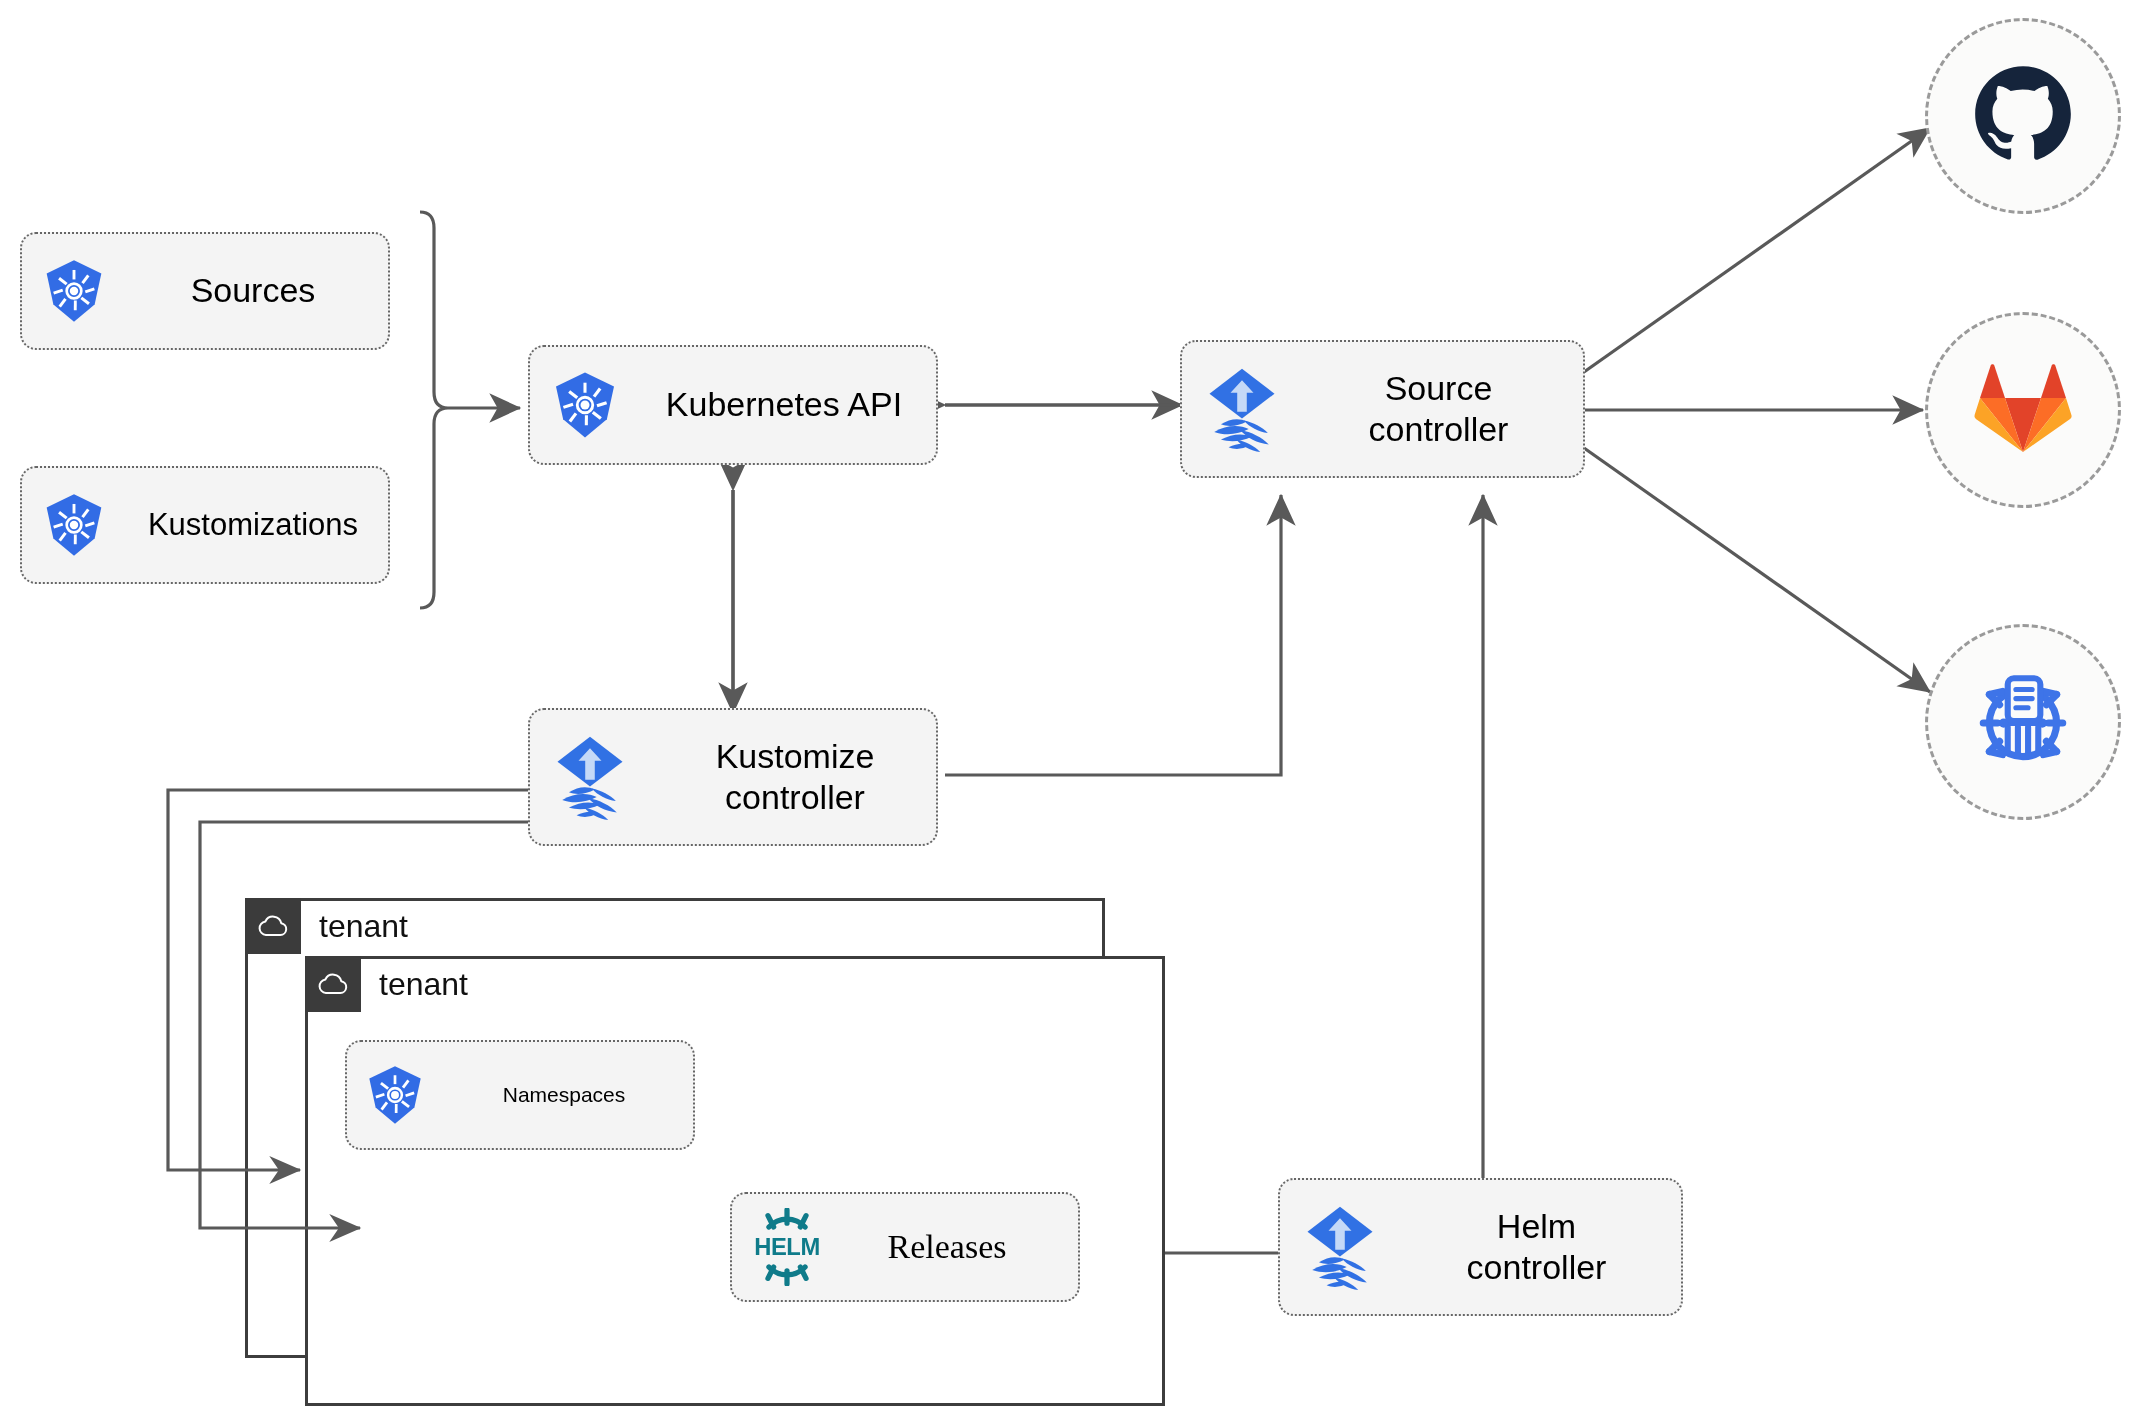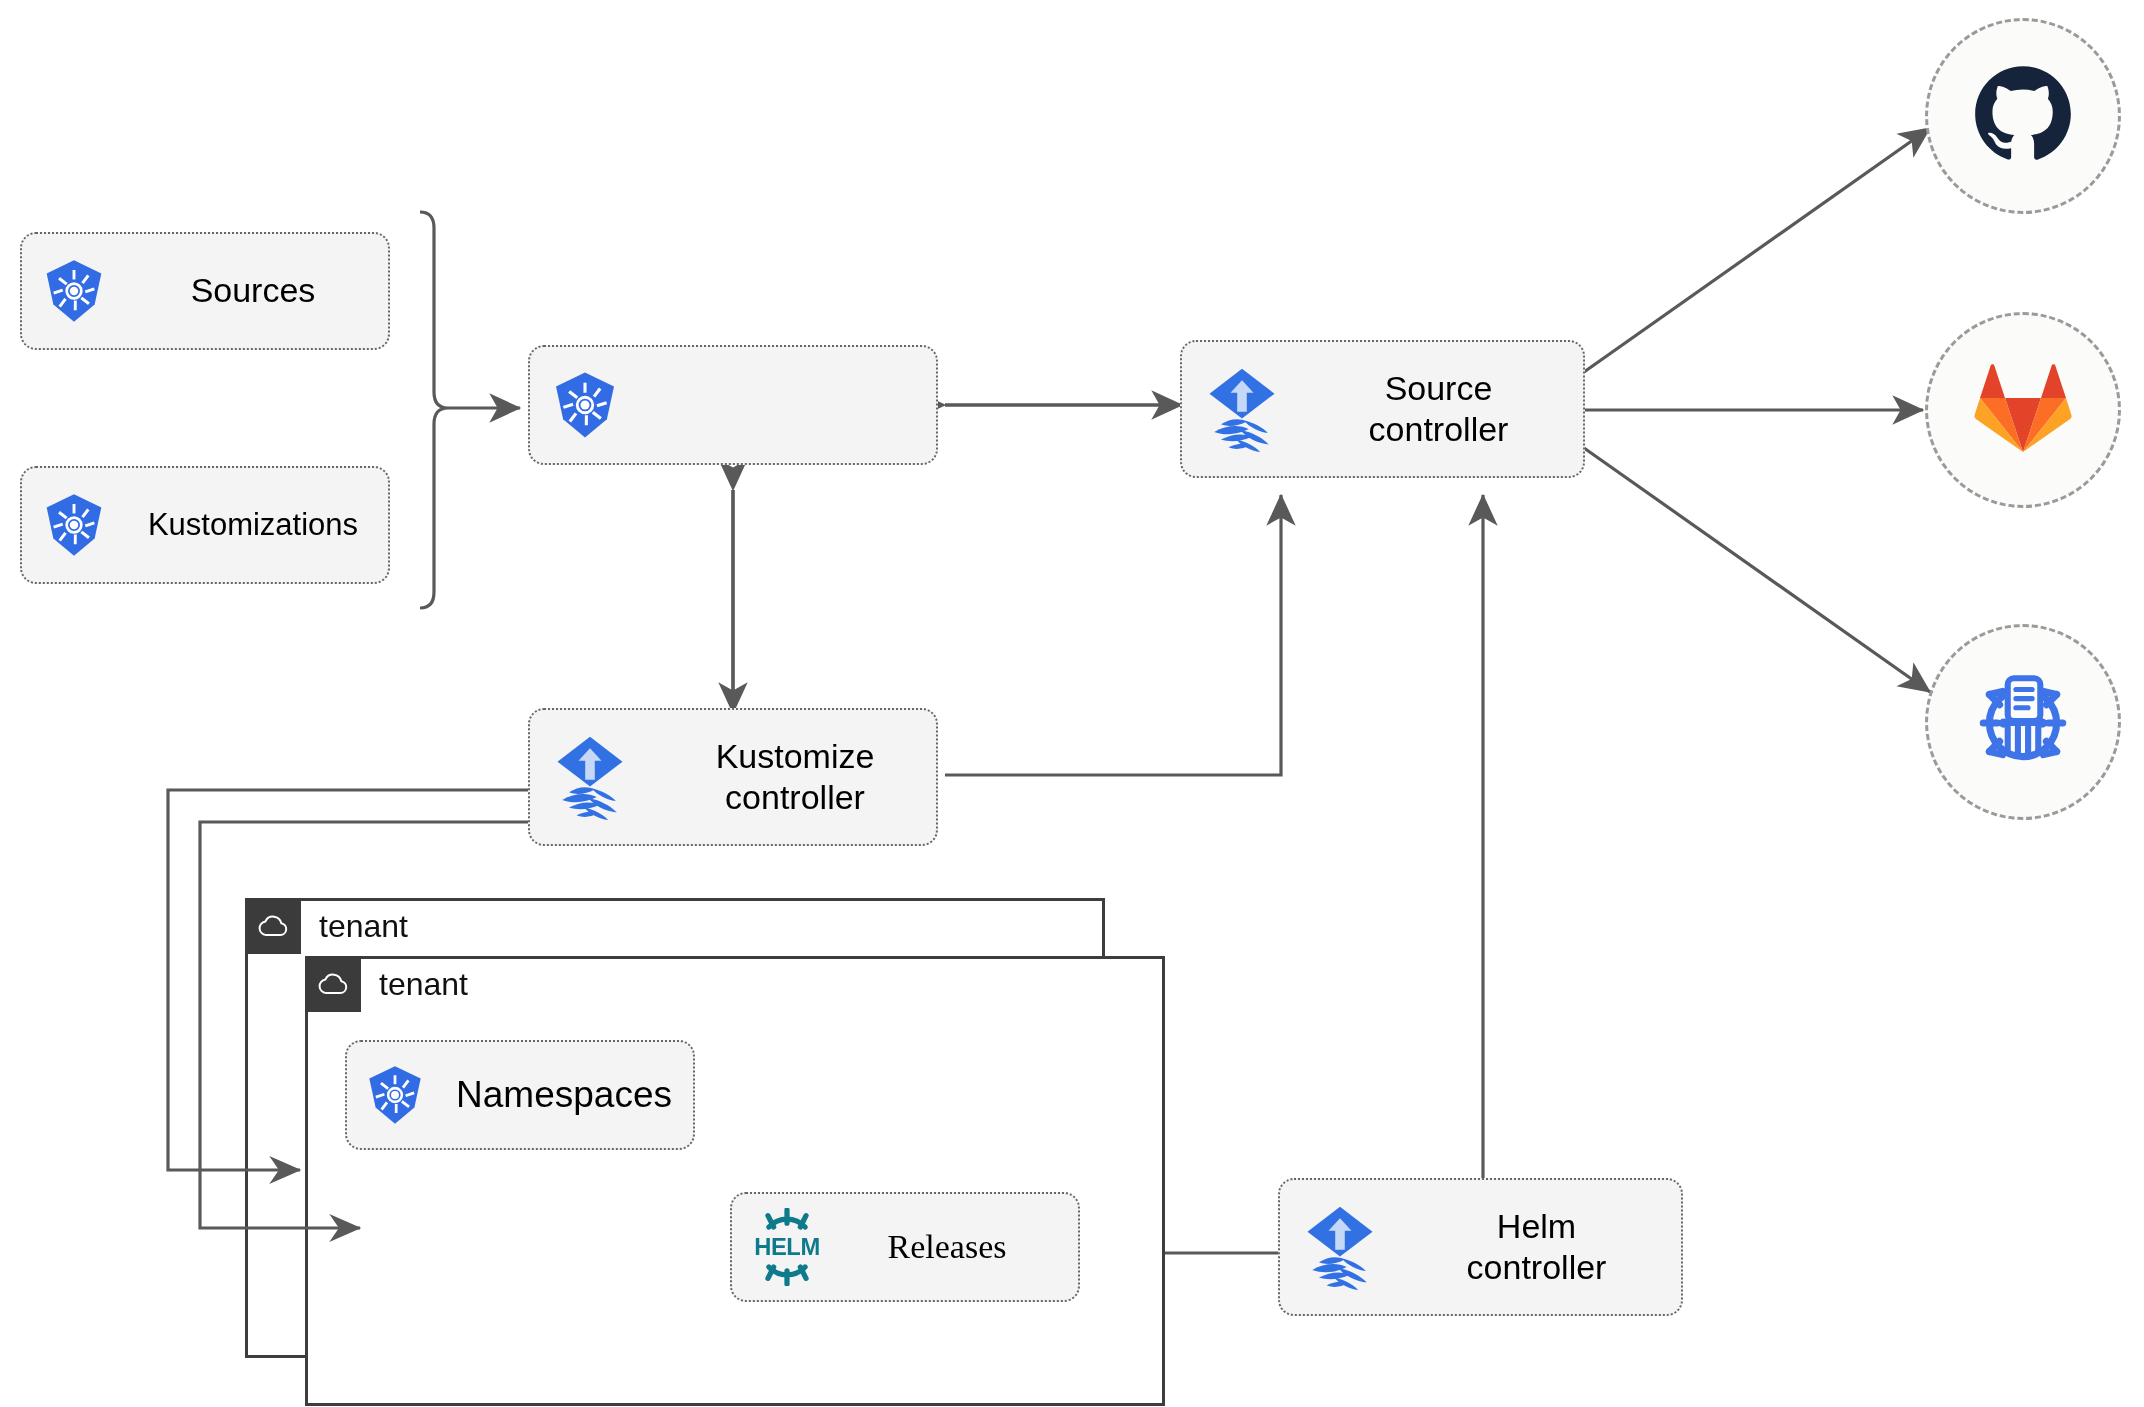--- a/index.html
+++ b/index.html
@@ -162,20 +162,21 @@
           <path d="M51.3 28.5l.9 2.7-8.8 2.9-.9-2.7z"></path>
             <path d="M47.4 43.2l-1.8 2.3-7.4-5.7 1.8-2.3z"></path>
           <path d="M34.6 50.6h-2.8l.1-9.3h2.8z"></path>
             <path d="M19.3 47.9l-2.3-1.7 5.6-7.4 2.3 1.7z"></path>
           <path d="M12.7 35.5l-.9-2.7 8.8-2.9.9 2.7z"></path>
             <path d="M16.6 20.8l1.8-2.3 7.4 5.7-1.8 2.3z"></path>
           <path d="M32 23.6a8.4 8.4 0 1 0 0 16.8 8.4 8.4 0 0 0 0-16.8zm0 2.6a5.8 5.8 0 1 1 0 11.6 5.8 5.8 0 0 1 0-11.6z"></path>
         </g>
       </svg>
     </span>
+    <span class="lbl">Kubernetes API</span>
   </div>
 
   <div class="card" style="left:1180px; top:340px; width:405px; height:138px;">
     <span class="ico" style="width:120px;">
       <svg width="82" height="88" viewBox="0 0 84 92">
         <path d="M42 4 76 30 42 56 8 30Z" fill="#3171E4"></path>
         <path d="M42 16 54 29h-7v20h-10V29h-7Z" fill="#C5D9F7"></path>
         <g fill="#3171E4">
           <path d="M20 62c9-6 19-7 27-3-9 5-19 6-27 3z"></path>
           <path d="M13 70c12-7 26-8 36-3-11 6-25 7-36 3z"></path>
@@ -309,21 +310,21 @@
           <path d="M51.3 28.5l.9 2.7-8.8 2.9-.9-2.7z"></path>
             <path d="M47.4 43.2l-1.8 2.3-7.4-5.7 1.8-2.3z"></path>
           <path d="M34.6 50.6h-2.8l.1-9.3h2.8z"></path>
             <path d="M19.3 47.9l-2.3-1.7 5.6-7.4 2.3 1.7z"></path>
           <path d="M12.7 35.5l-.9-2.7 8.8-2.9.9 2.7z"></path>
             <path d="M16.6 20.8l1.8-2.3 7.4 5.7-1.8 2.3z"></path>
           <path d="M32 23.6a8.4 8.4 0 1 0 0 16.8 8.4 8.4 0 0 0 0-16.8zm0 2.6a5.8 5.8 0 1 1 0 11.6 5.8 5.8 0 0 1 0-11.6z"></path>
         </g>
       </svg>
     </span>
-    <span class="lbl" style="font-size:37px;">Namespaces</span>
+    <span class="lbl" style="font-size:21px;">Namespaces</span>
   </div>
 
 
 
   <div class="card" style="left:730px; top:1192px; width:350px; height:110px;">
     <span class="ico" style="width:110px;">
       <svg width="86" height="78" viewBox="0 0 90 82">
         <g fill="none" stroke="#0F7B8A" stroke-width="5.5" stroke-linecap="round">
           <path d="M26 20a26 26 0 0 1 38 0"></path>
           <path d="M26 62a26 26 0 0 0 38 0"></path>

